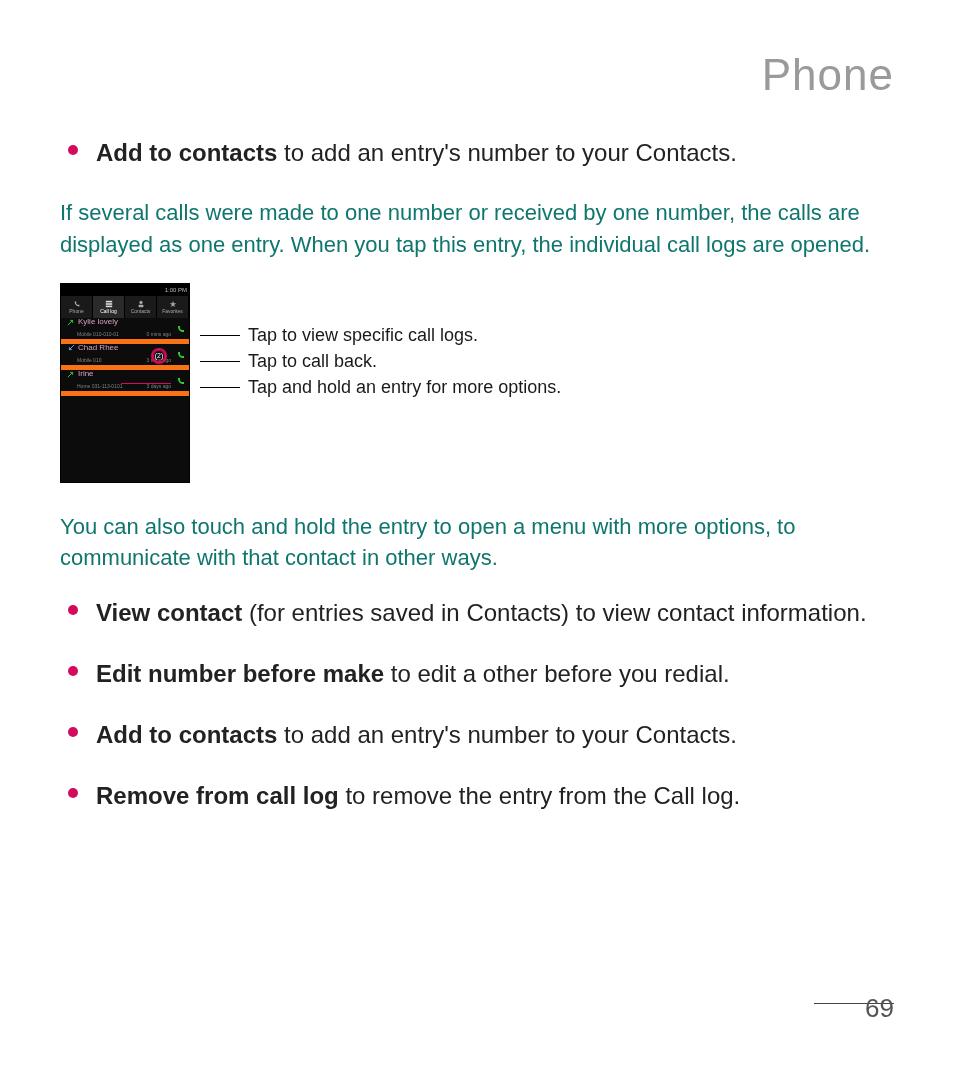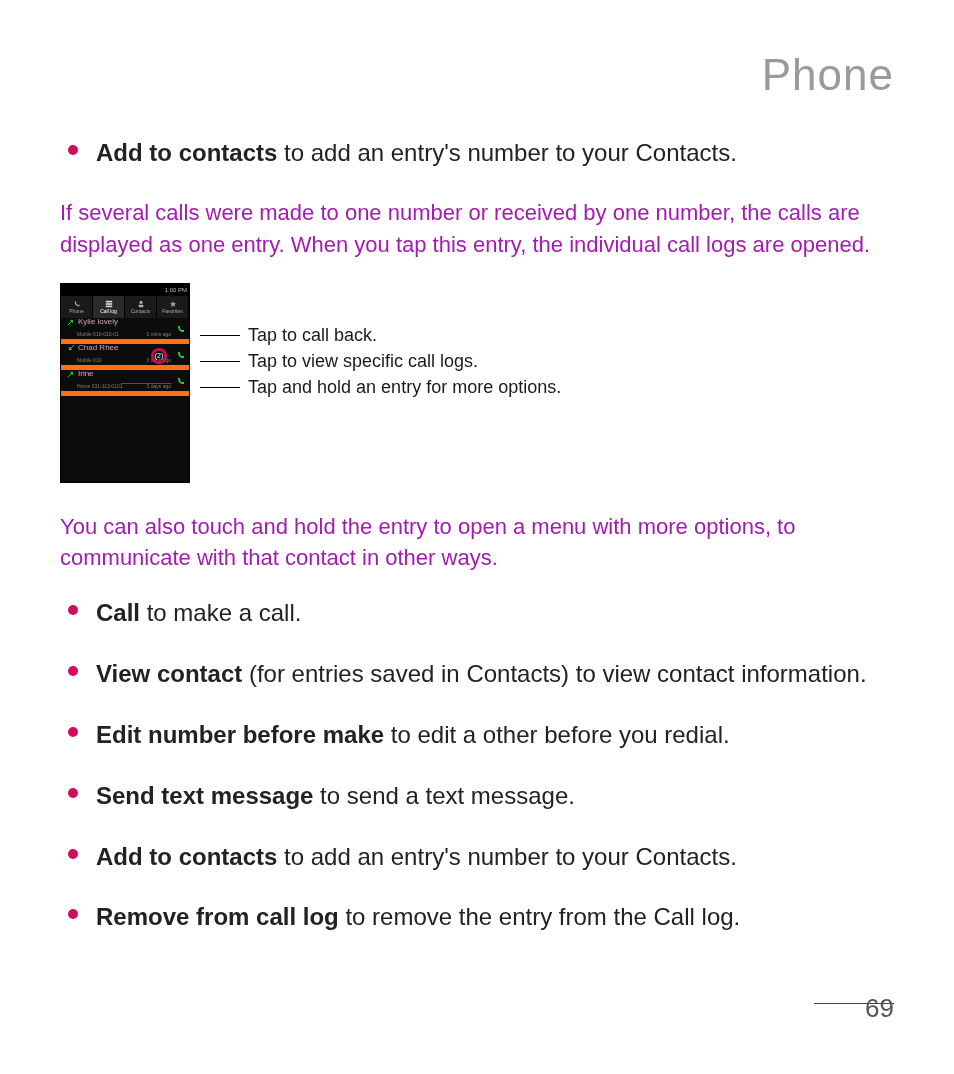--- a/index.html
+++ b/index.html
@@ -1,19 +1,19 @@
 <!DOCTYPE html>
 <html><head>
 <meta charset="utf-8">
 <style>
   * { box-sizing: border-box; margin: 0; padding: 0; }
   html, body { width: 954px; height: 1074px; background: #fff; font-family: "Helvetica Neue", Arial, sans-serif; color: #222; }
   .page { position: relative; width: 954px; height: 1074px; padding: 50px 60px 40px 60px; }
   .title { text-align: right; font-size: 44px; color: #9a9a9a; font-weight: 400; letter-spacing: 1px; margin-bottom: 36px; }
-  .body-text { font-size: 22px; line-height: 1.45; color: #a21caf; }
+  .body-text { font-size: 22px; line-height: 1.45; color: #0f766e; }
   .para { margin-bottom: 22px; }
   ul.bullets { list-style: none; padding-left: 8px; margin-bottom: 22px; }
   ul.bullets li { position: relative; padding-left: 28px; margin-bottom: 26px; font-size: 24px; line-height: 1.45; }
   ul.bullets li::before { content: ""; position: absolute; left: 0; top: 9px; width: 10px; height: 10px; background: #d40a5c; border-radius: 50%; }
   .strong { font-weight: 600; }
   
   .figure-row { display: flex; align-items: flex-start; margin: 12px 0 28px 0; }
   .mock { width: 130px; height: 200px; background: #0c0c0c; position: relative; flex: 0 0 auto; border: 1px solid #000; }
   .mock .statusbar { height: 12px; background: #000; color: #bdbdbd; font-size: 6px; text-align: right; padding-right: 2px; line-height: 12px; }
   .mock .tabs { display: flex; height: 22px; background: #1a1a1a; }
@@ -115,47 +115,41 @@
         <span class="time">3 days ago</span>
         <span class="redline"></span>
         <svg class="callic" viewBox="0 0 10 10">
             <path d="M2 2 C2 6 4 8 8 8 L8 6 L6 6 C5 6 4 5 4 4 L4 2 Z" fill="#3c3"></path>
           </svg>
       </div>
     </div>
     <div class="callouts">
       <div class="callout-item">
         <span class="line"></span>
-        <span>Tap to call back.</span>
+        <span>Tap to view specific call logs.</span>
       </div>
       <div class="callout-item">
         <span class="line"></span>
-        <span>Tap to view specific call logs.</span>
+        <span>Tap to call back.</span>
       </div>
       <div class="callout-item">
         <span class="line"></span>
         <span>Tap and hold an entry for more options.</span>
       </div>
     </div>
   </div>
 
   <p class="body-text para">You can also touch and hold the entry to open a menu with more options, to communicate with that contact in other ways.</p>
 
   <ul class="bullets">
     <li>
-      <span class="strong">Call</span><span> to make a call.</span>
-    </li>
-    <li>
       <span class="strong">View contact</span><span> (for entries saved in Contacts) to view contact information.</span>
     </li>
     <li>
       <span class="strong">Edit number before make</span><span> to edit a other before you redial.</span>
-    </li>
-    <li>
-      <span class="strong">Send text message</span><span> to send a text message.</span>
     </li>
     <li>
       <span class="strong">Add to contacts</span><span> to add an entry's number to your Contacts.</span>
     </li>
     <li>
       <span class="strong">Remove from call log</span><span> to remove the entry from the Call log.</span>
     </li>
   </ul>
 
   <div class="page-num-rule"></div>

